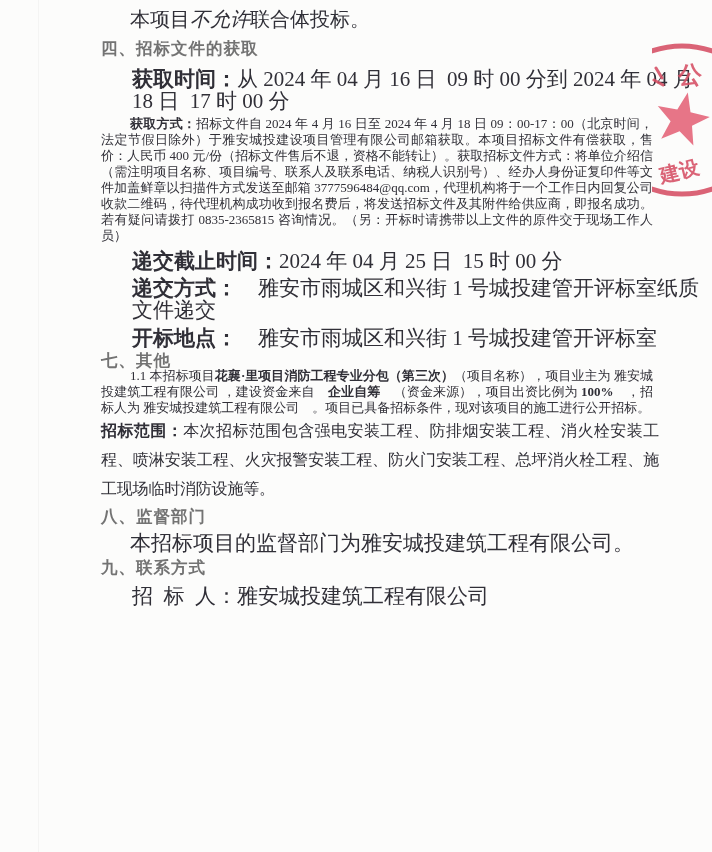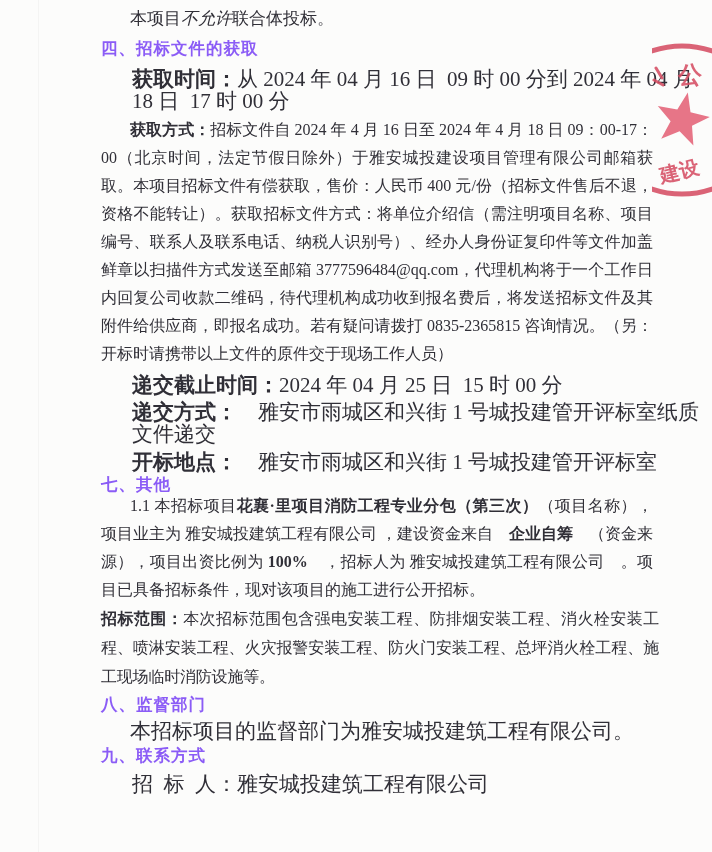--- a/index.html
+++ b/index.html
@@ -13,43 +13,43 @@
   }
   .content{padding-top:8px;}
   p{margin:0;}
   .heading{
     margin-left:101px;
     font-family:"Liberation Sans","DejaVu Sans",sans-serif;
     font-weight:700;
     font-size:16.5px;
     line-height:24px;
     letter-spacing:1px;
-    color:#8b5cf6;
+    color:#737373;
   }
   .line{
     margin-left:132px;
     font-size:21px;
     line-height:22px;
     white-space:pre-wrap;
   }
   .lbl{font-weight:700;}
   .para{
     margin-left:101px;
     width:552px;
-    font-size:16px;
-    line-height:28px;
+    font-size:13px;
+    line-height:16px;
     text-align:justify;
     overflow-wrap:anywhere;
     white-space:pre-wrap;
   }
   .indent{text-indent:29px;}
   .scope{line-height:29px;font-size:16px;width:558px;letter-spacing:-0.2px;}
   .b{font-weight:700;}
   .it{font-style:italic;}
-  .intro{margin-left:130px;font-size:17px;line-height:22px;}
+  .intro{margin-left:130px;font-size:20px;line-height:22px;}
   .faint-line{position:absolute;left:38px;top:0;width:1px;height:852px;background:rgba(0,0,0,0.03);}
   .seal{position:absolute;top:36px;right:0;width:60px;height:170px;opacity:0.88;}
   .seal svg{display:block;}
   .seal text{font-family:"Liberation Serif","DejaVu Serif",serif;font-weight:700;}
 </style>
 </head>
 <body>
 
 <div class="page">
   <div class="faint-line"></div>

